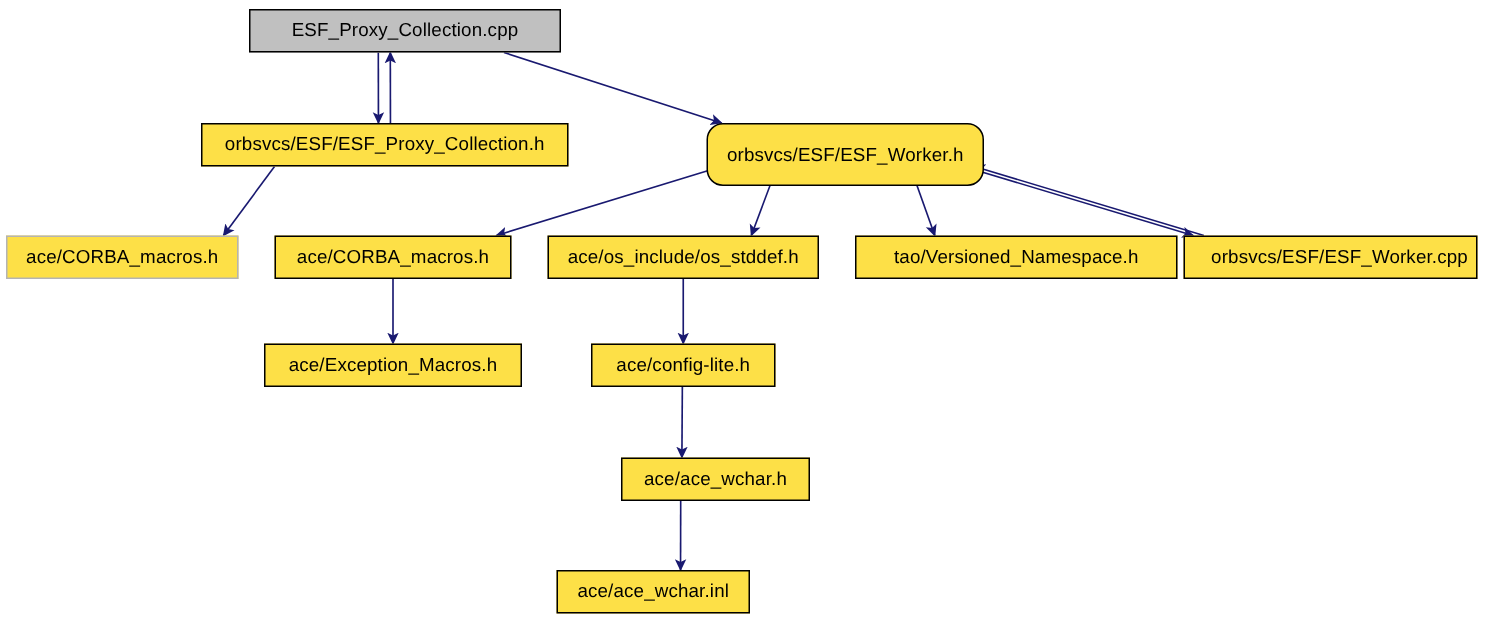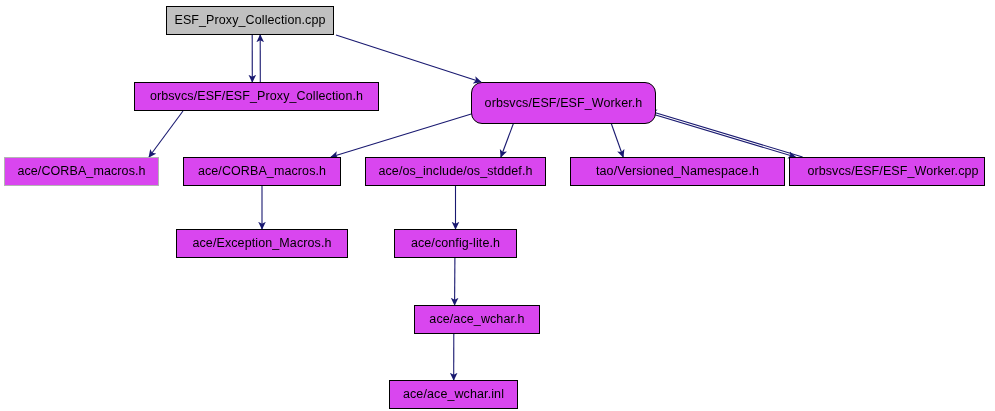--- a/index.html
+++ b/index.html
@@ -22,21 +22,21 @@
     width: 995px;
     height: 411px;
     pointer-events: none;
   }
   .node {
     position: absolute;
     box-sizing: border-box;
     display: flex;
     align-items: center;
     justify-content: center;
-    background: #d946ef;
+    background: #fde047;
     border: 1px solid #000000;
     color: #000000;
     font-size: 12.5px;
     line-height: 1;
     white-space: nowrap;
     letter-spacing: 0.1px;
     z-index: 2;
   }
   .node.root {
     background: #c0c0c0;
@@ -71,21 +71,21 @@
         <line x1="606.8" y1="111.0" x2="623.2" y2="157.0" marker-end="url(#arrow)"></line>
         <line x1="642.4" y1="111.0" x2="795.4" y2="157.0" marker-end="url(#arrow)"></line>
         <line x1="802.6" y1="157.0" x2="649.6" y2="111.0" marker-end="url(#arrow)"></line>
         <line x1="262.0" y1="186.0" x2="262.0" y2="229.0" marker-end="url(#arrow)"></line>
         <line x1="455.5" y1="186.0" x2="455.5" y2="229.0" marker-end="url(#arrow)"></line>
         <line x1="454.9" y1="258.0" x2="454.6" y2="305.0" marker-end="url(#arrow)"></line>
         <line x1="453.8" y1="334.0" x2="453.7" y2="380.0" marker-end="url(#arrow)"></line>
       </g>
   </svg>
 
-  <div class="node root" style="left:166px; top:6px; width:168px; height:29px;">
+  <div class="node root" style="left:166px; top:6px; width:208px; height:29px;">
     <span class="node-label">ESF_Proxy_Collection.cpp</span>
   </div>
 
   <div class="node" style="left:134px; top:82px; width:245px; height:29px;">
     <span class="node-label">orbsvcs/ESF/ESF_Proxy_Collection.h</span>
   </div>
 
   <div class="node" style="left:471px; top:82px; width:185px; height:42px;border-radius:11px;">
     <span class="node-label">orbsvcs/ESF/ESF_Worker.h</span>
   </div>
@@ -115,17 +115,17 @@
   </div>
 
   <div class="node" style="left:176px; top:229px; width:172px; height:29px;">
     <span class="node-label">ace/Exception_Macros.h</span>
   </div>
 
   <div class="node" style="left:414px; top:305px; width:126px; height:29px;">
     <span class="node-label">ace/ace_wchar.h</span>
   </div>
 
-  <div class="node" style="left:389px; top:380px; width:129px; height:29px;">
+  <div class="node" style="left:371px; top:380px; width:129px; height:29px;">
     <span class="node-label">ace/ace_wchar.inl</span>
   </div>
 
 </div>
 
 </body></html>

